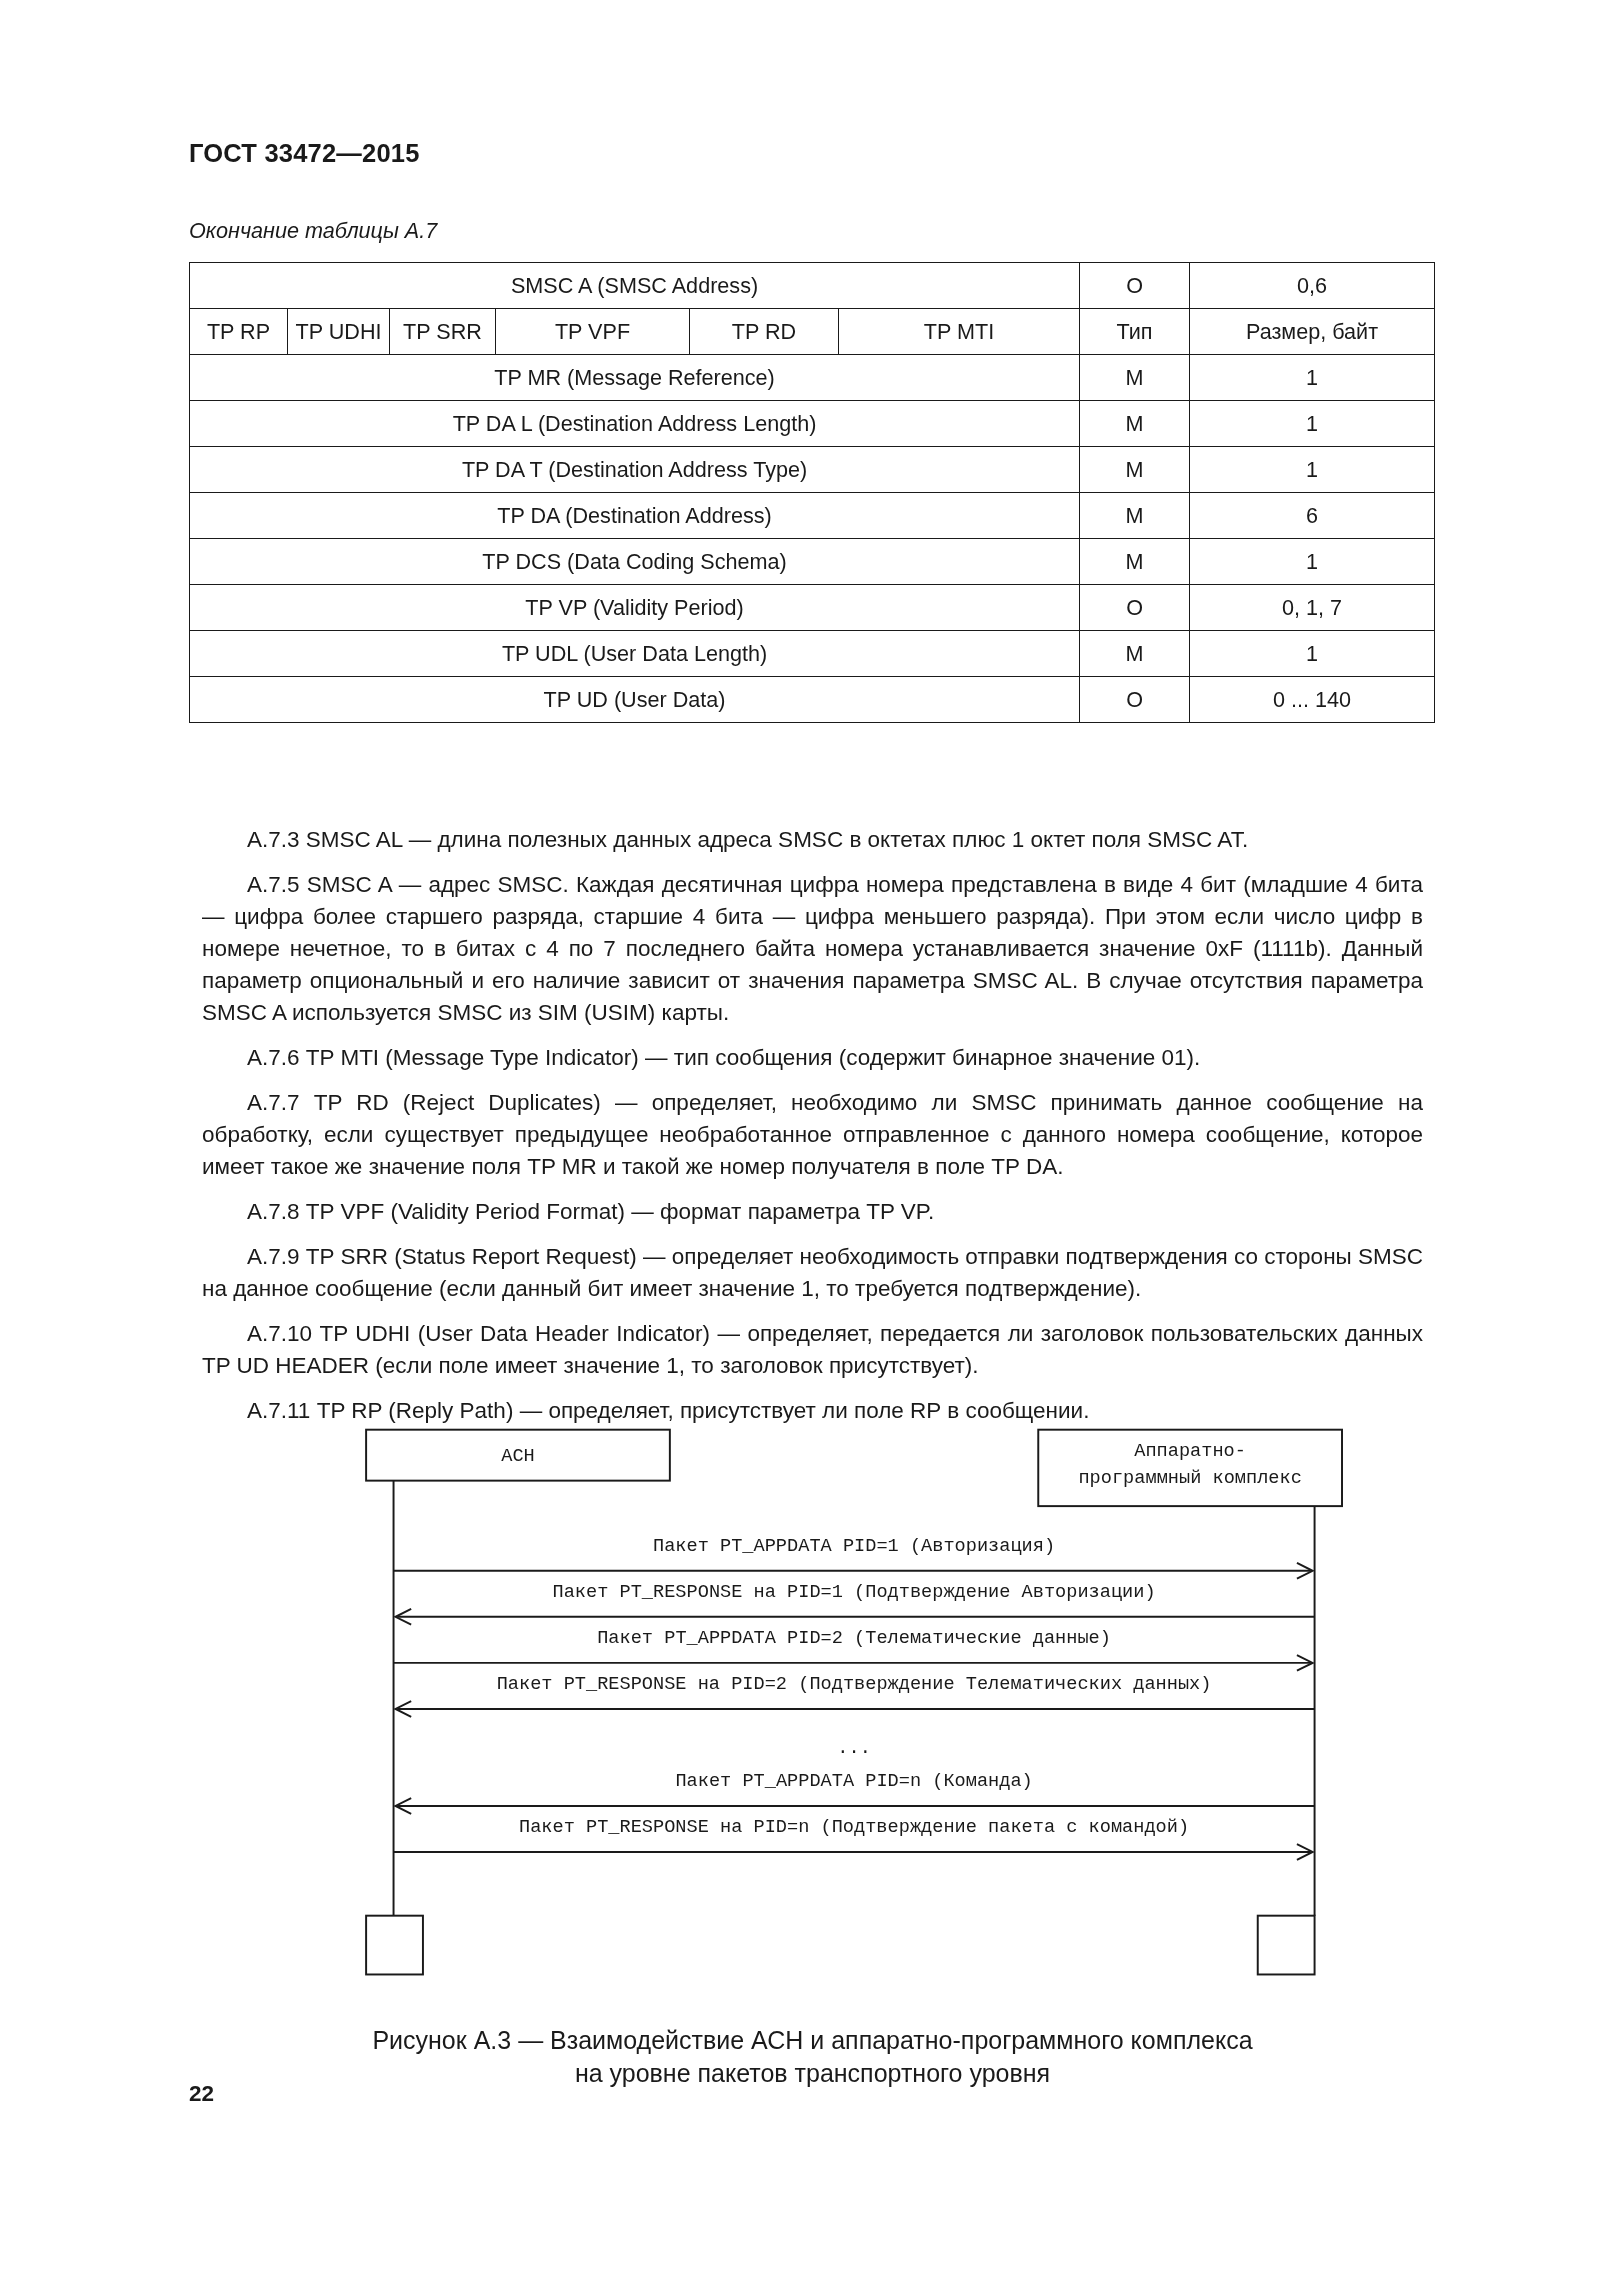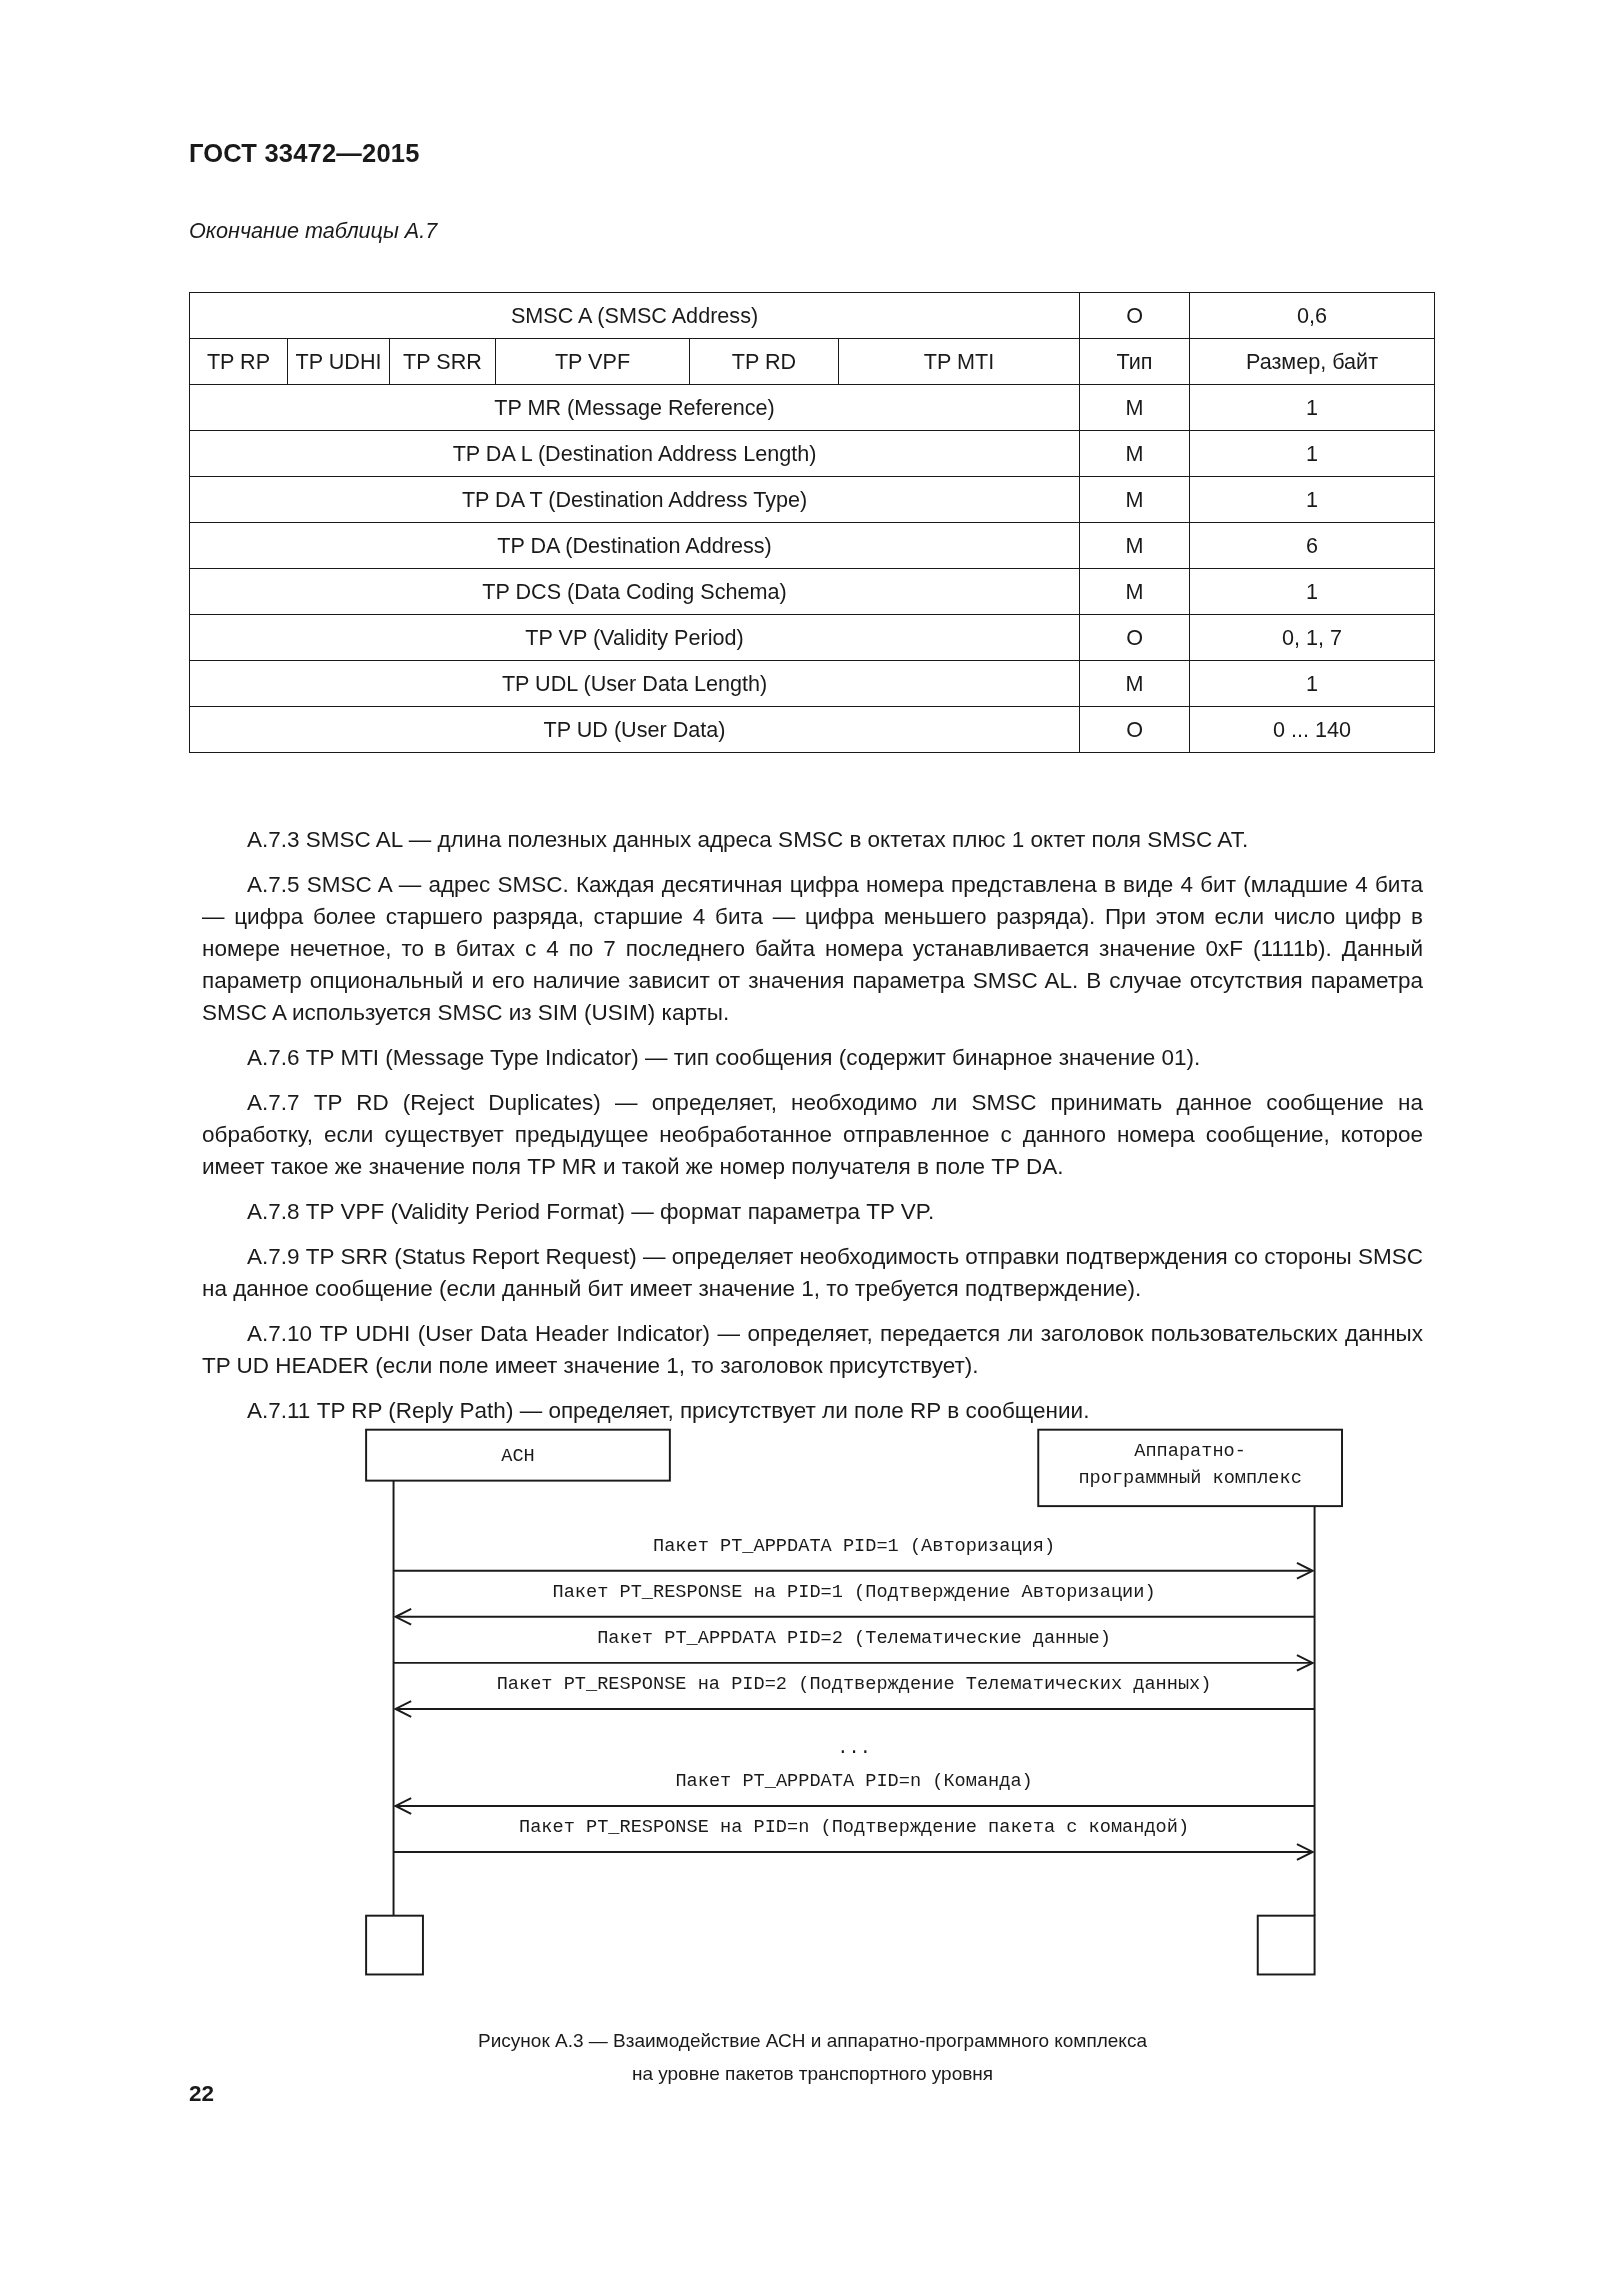--- a/index.html
+++ b/index.html
@@ -23,21 +23,20 @@
     position:absolute; left:189px; top:218px;
     font-size:21.6px; font-style:italic;
   }
 
   
   .tbl {
     position:absolute; left:189px; top:262px;
     width:1245px;
     border-collapse:collapse;
     table-layout:fixed;
-    margin-top:30px;
   }
   .tbl td {
     border:1.6px solid #1a1a1a;
     height:45px;
     font-size:21.6px;
     text-align:center;
     vertical-align:middle;
     padding:0 3.9px;
   }
   .tbl td.lbl { }
@@ -58,21 +57,21 @@
     left:323px; top:1402px;
     width:1068px; height:608px;
   }
   .diagram svg { display:block; }
   .mono { font-family:"Liberation Mono", "DejaVu Sans Mono", monospace; }
 
   
   .fig-caption {
     position:absolute; left:189px; top:2024px;
     width:1247px;
-    font-size:19px;
+    font-size:25px;
     line-height:33px;
     text-align:center;
   }
 
   
   .pageno {
     position:absolute; left:189px; top:2081px;
     font-size:22.5px;
     font-weight:bold;
   }

